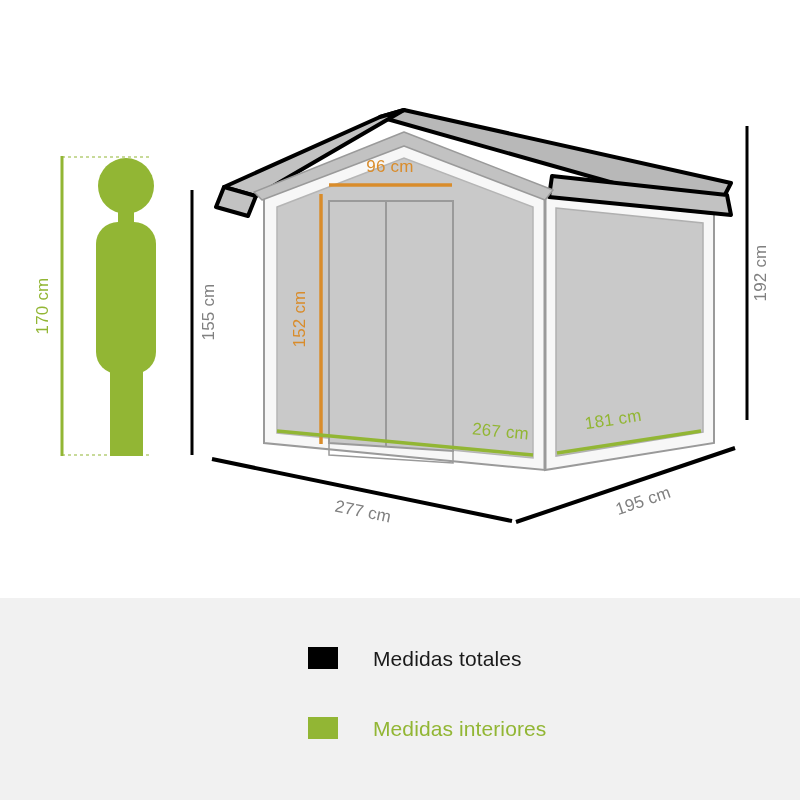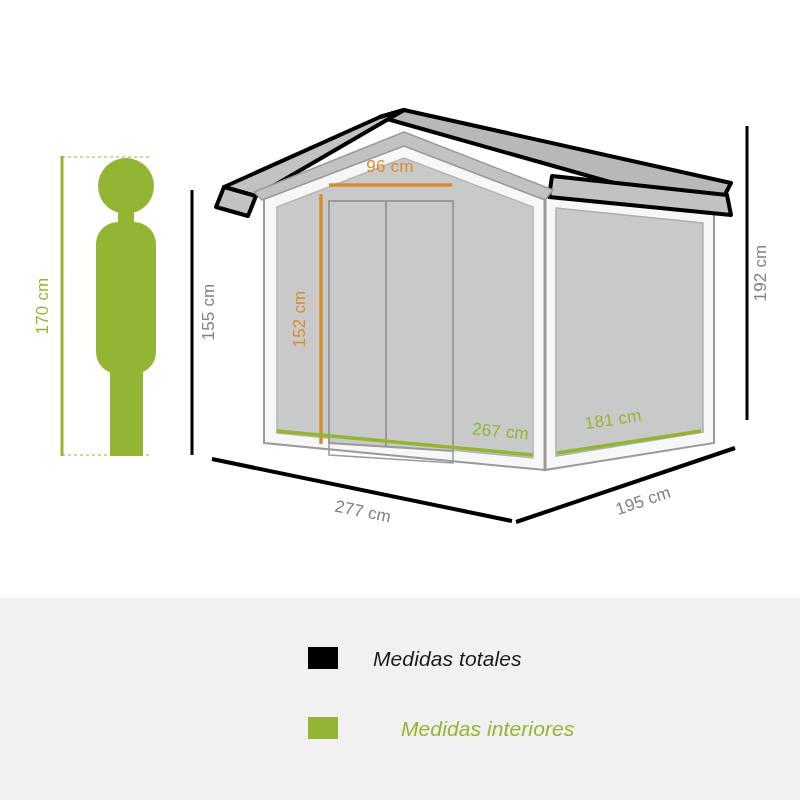--- a/index.html
+++ b/index.html
@@ -39,33 +39,32 @@
     width: 800px; height: 202px;
     background: #f1f1f1;
   }
   .legend-row {
     position: absolute;
     display: flex;
     align-items: center;
     left: 308px;
   }
   #legend-row-total { top: 49px; }
-  #legend-row-interior { top: 119px; gap: 28px; }
+  #legend-row-interior { top: 119px; }
   .legend-swatch {
     width: 30px;
     height: 22px;
     flex: 0 0 auto;
   }
   .legend-label {
     margin-left: 35px;
     font-size: 21px;
     letter-spacing: 0.1px;
     white-space: nowrap;
     line-height: 1;
-    font-style: italic;
   }
   .dim-text {
     font-size: 17px;
     letter-spacing: 0.2px;
   }
 </style>
 </head>
 <body>
 
 <div id="stage">

